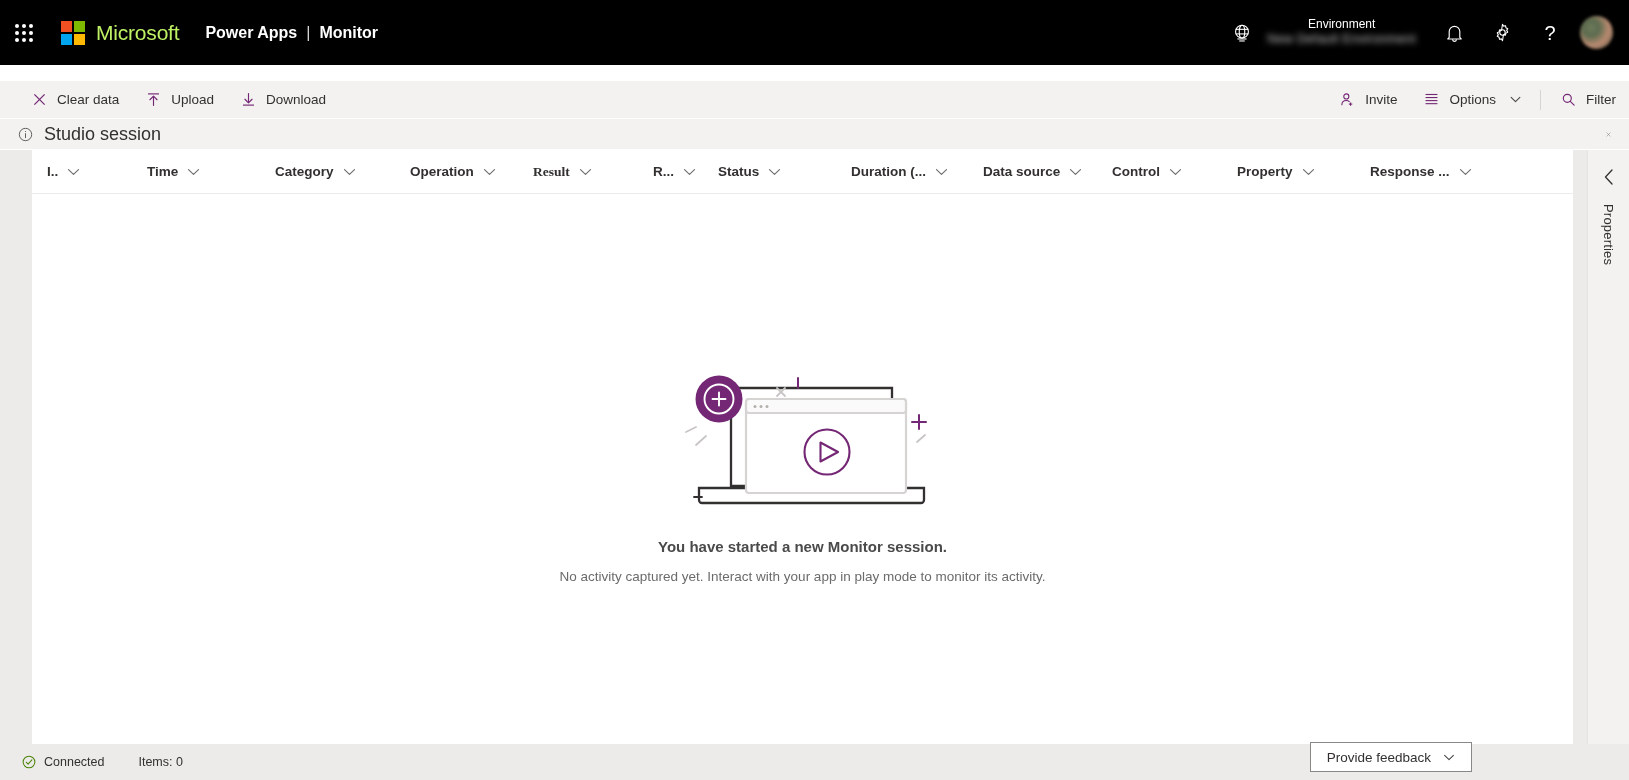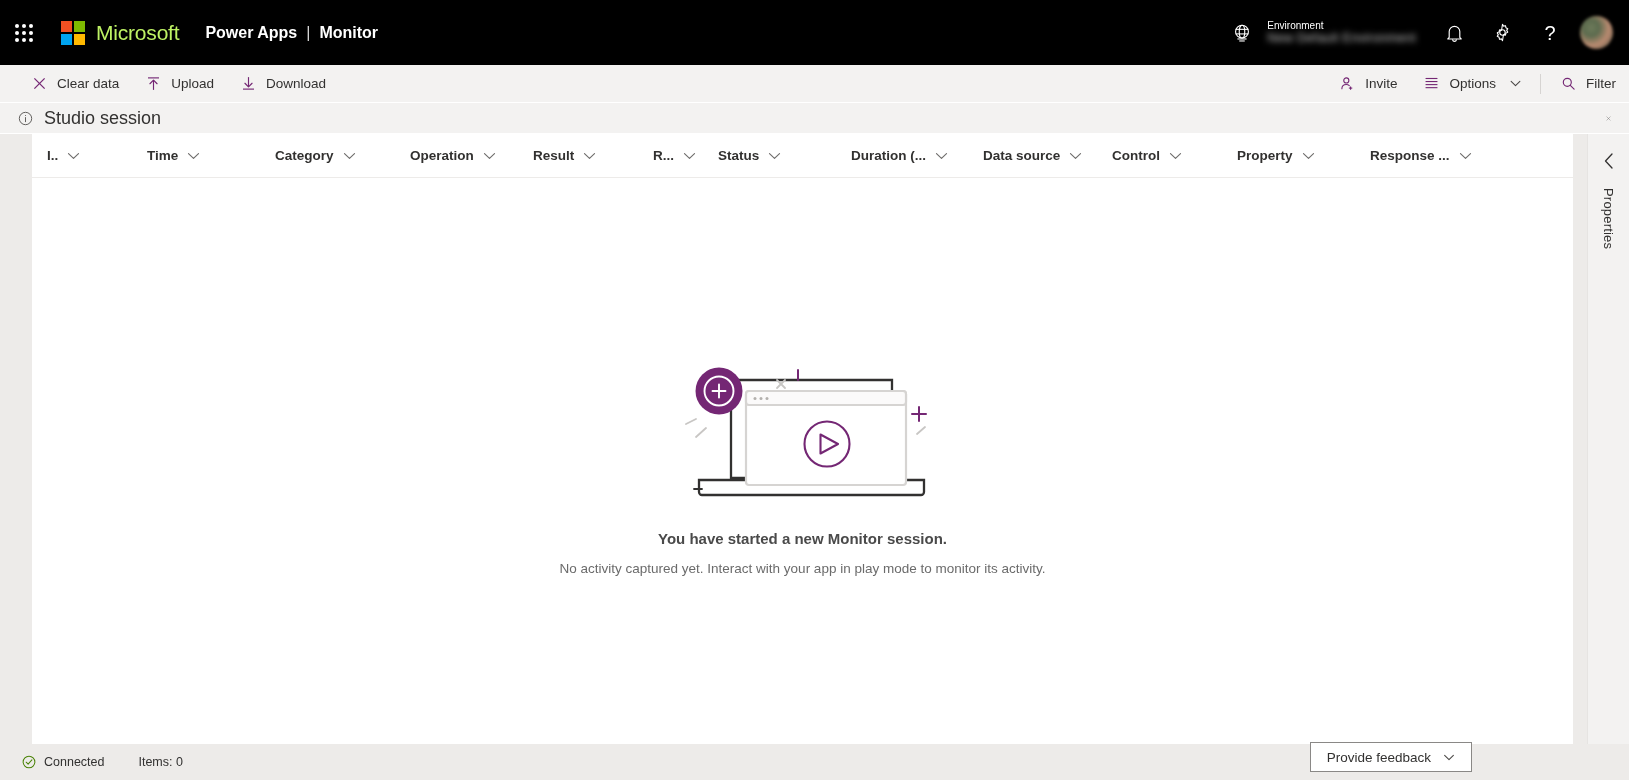--- a/index.html
+++ b/index.html
@@ -34,42 +34,42 @@
 
   .app-title { display:flex; align-items:center; gap:9px; margin-left: 26px; font-size:16px; font-weight:700; }
   .app-title .divider { font-weight:400; color:#d6d6d6; }
 
   .header-right { margin-left:auto; display:flex; align-items:center; height:65px; }
   .env-picker {
     display:flex; align-items:center; gap:14px; padding: 0 14px; height: 65px; cursor:pointer;
   }
   .globe-icon { width:22px; height:22px; flex-shrink:0; }
   .env-text { display:flex; flex-direction:column; justify-content:center; line-height:1.15; }
-  .env-label { font-size:10px; color:#ffffff; }
+  .env-label { font-size:12px; color:#ffffff;text-align:center; }
   .env-value {
     font-size:12.5px; color:#c7c7c7;
     filter: blur(3.4px); -webkit-filter: blur(3.4px);
     letter-spacing:.3px;
   }
   .hdr-btn {
     width:48px; height:65px; display:flex; align-items:center; justify-content:center; cursor:pointer;
   }
   .hdr-btn svg { display:block; }
   .help-glyph { font-size:20px; color:#fff; font-weight:400; line-height:1; }
   .avatar {
     width:33px; height:33px; border-radius:50%; margin: 0 16px 0 6px; cursor:pointer;
     background: radial-gradient(circle at 34% 36%, #6d7a5a 0%, #5c6b4e 26%, #b98a70 58%, #7d6a55 82%, #3e4a3a 100%);
     filter: blur(1.6px); -webkit-filter: blur(1.6px);
     flex-shrink:0;
   }
 
   
   .cmdbar {
     height: 38px; background: #f3f2f1; display:flex; align-items:center;
-    padding-left: 18px; flex-shrink:0; border-bottom:1px solid #ffffff;
+    padding-left: 18px; flex-shrink:0; border-bottom:1px solid #ffffff;margin-top:16px;
   }
   .cmd {
     display:flex; align-items:center; gap:9px; height:38px; padding: 0 13px;
     font-size:13.5px; color:#323130; cursor:pointer; white-space:nowrap;
   }
   .cmd svg { display:block; flex-shrink:0; }
   .cmd-right-group { margin-left:auto; display:flex; align-items:center; }
   .cmd-sep { width:1px; height:20px; background:#d6d4d2; margin: 0 6px; }
   .chev-small { margin-left: 5px; }
 
@@ -314,21 +314,21 @@
               <svg class="chev" width="13" height="8" viewBox="0 0 12 8" stroke="#605e5c" stroke-width="1.15" fill="none">
                 <polyline points="1,1.6 6,6.4 11,1.6" stroke-linejoin="round" stroke-linecap="round"></polyline>
               </svg>
             </div>
             <div class="col" style="width: 123px;">
               <span>Operation</span>
               <svg class="chev" width="13" height="8" viewBox="0 0 12 8" stroke="#605e5c" stroke-width="1.15" fill="none">
                 <polyline points="1,1.6 6,6.4 11,1.6" stroke-linejoin="round" stroke-linecap="round"></polyline>
               </svg>
             </div>
-            <div class="col" style="width: 120px;">
+            <div class="col" style="width: 120px; font-family: Liberation Serif, serif;">
               <span>Result</span>
               <svg class="chev" width="13" height="8" viewBox="0 0 12 8" stroke="#605e5c" stroke-width="1.15" fill="none">
                 <polyline points="1,1.6 6,6.4 11,1.6" stroke-linejoin="round" stroke-linecap="round"></polyline>
               </svg>
             </div>
             <div class="col" style="width: 65px;">
               <span>R...</span>
               <svg class="chev" width="13" height="8" viewBox="0 0 12 8" stroke="#605e5c" stroke-width="1.15" fill="none">
                 <polyline points="1,1.6 6,6.4 11,1.6" stroke-linejoin="round" stroke-linecap="round"></polyline>
               </svg>

